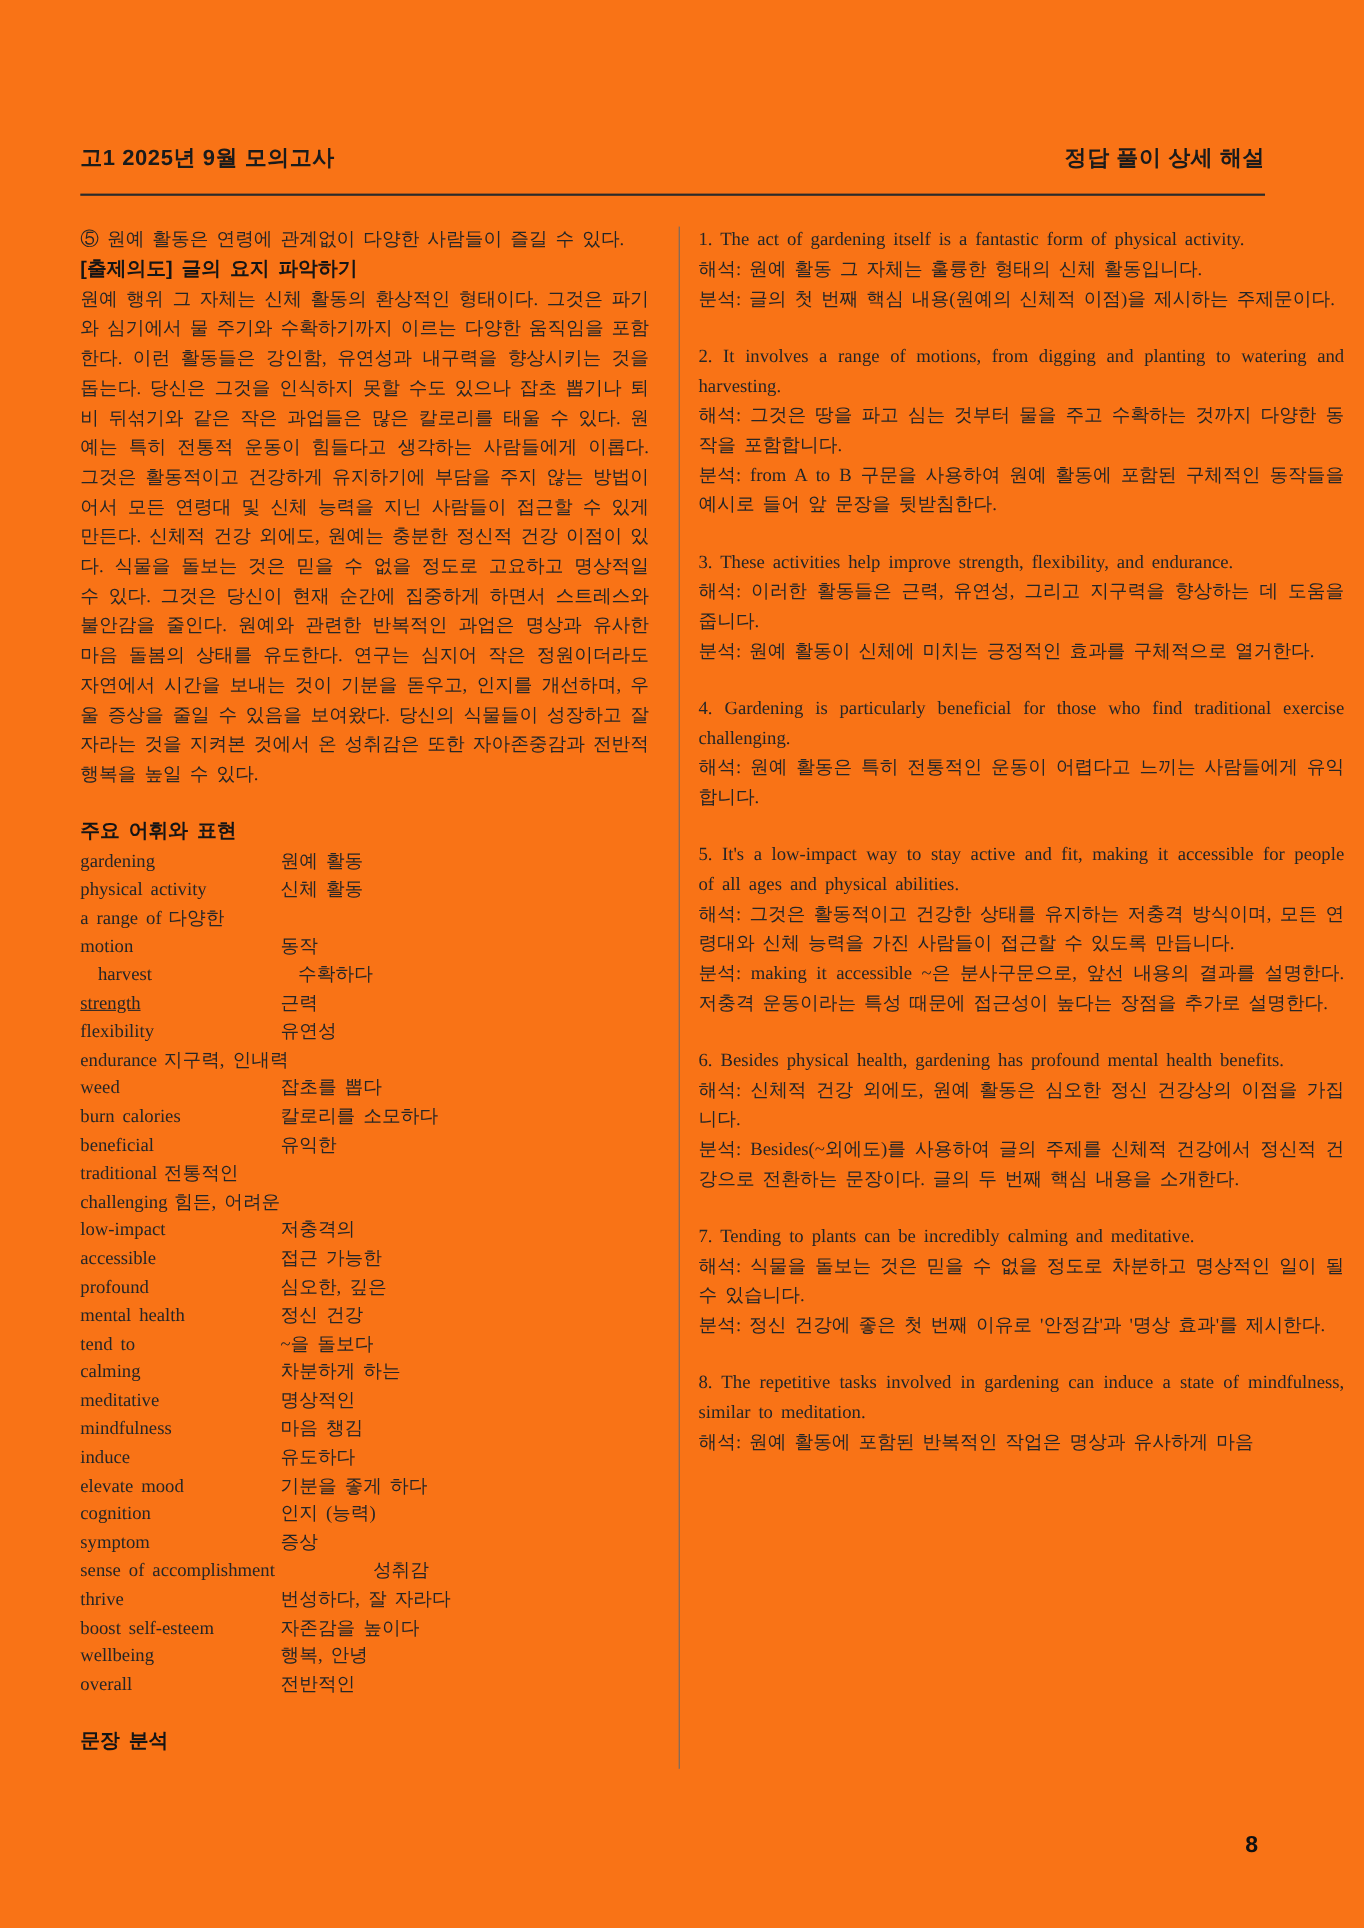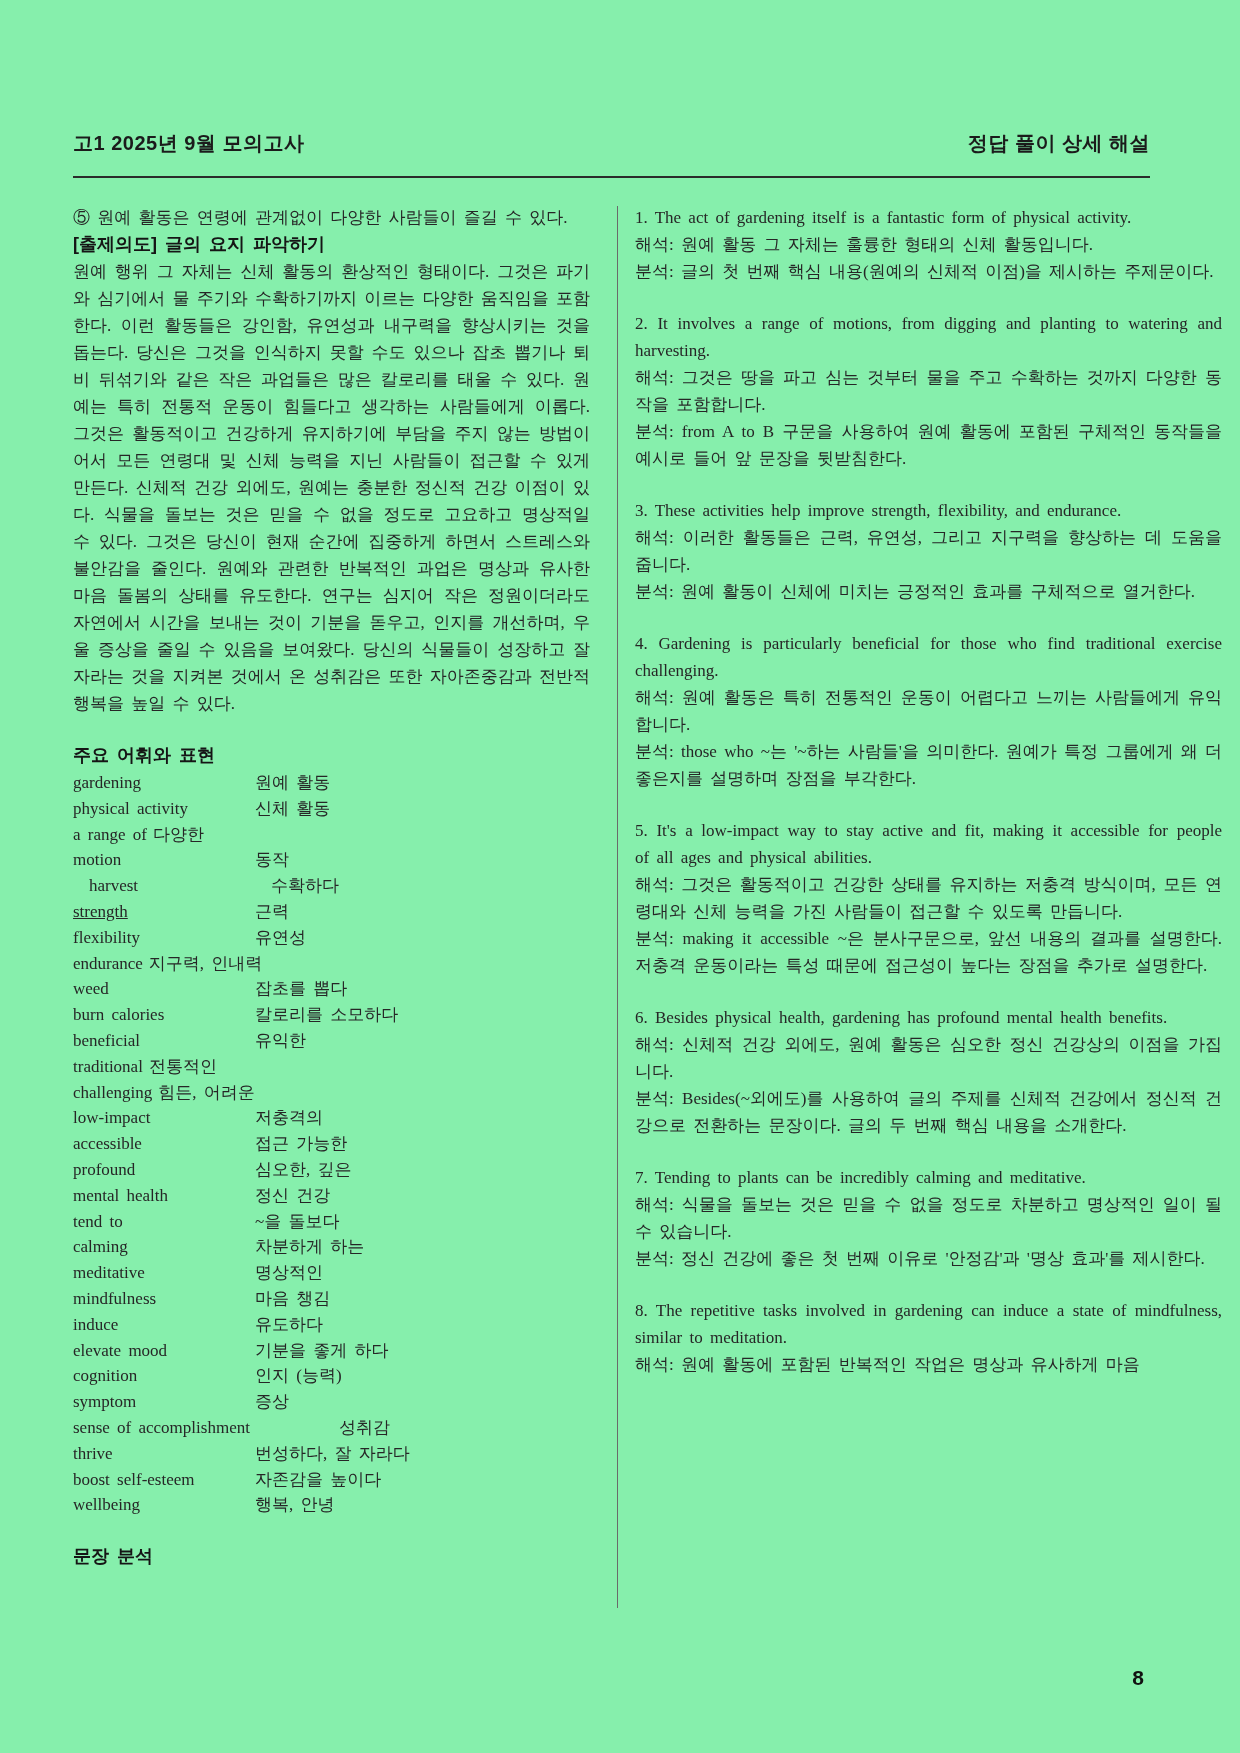--- a/index.html
+++ b/index.html
@@ -1,16 +1,16 @@
 <!DOCTYPE html>
 <html><head>
 <meta charset="utf-8">
 <style>
   html,body{margin:0;padding:0;background:#ffffff;}
-  .page{position:relative;width:1240px;height:1753px;background:#86efac;overflow:hidden;
+  .page{position:relative;width:1240px;height:1753px;background:#f97316;overflow:hidden;
         color:#262626;font-family:"Liberation Serif","DejaVu Serif",serif;}
   .gothic{font-family:"Liberation Sans","DejaVu Sans",sans-serif;font-weight:bold;}
   .header{position:absolute;left:73px;top:130px;width:1077px;display:flex;
           justify-content:space-between;align-items:baseline;}
   .header-title{font-size:20px;letter-spacing:0.5px;color:#1b1b1b;}
   .header-rule{position:absolute;left:73px;top:176px;width:1077px;height:2px;background:#2b2b2b;}
   .columns{position:absolute;left:73px;top:204px;width:1149px;display:flex;align-items:flex-start;}
   .col-left{width:517px;flex:none;}
   .col-divider{position:absolute;left:544px;top:2px;height:1402px;width:1px;background:#6a6a6a;}
   .col-right{width:587px;flex:none;margin-left:45px;}
@@ -160,20 +160,24 @@
             <span class="vocab-ko">번성하다, 잘 자라다</span>
           </div>
           <div class="vocab-row">
             <span class="vocab-en" style="min-width: 182px;">boost self-esteem</span>
             <span class="vocab-ko">자존감을 높이다</span>
           </div>
           <div class="vocab-row">
             <span class="vocab-en" style="min-width: 182px;">wellbeing</span>
             <span class="vocab-ko">행복, 안녕</span>
           </div>
+          <div class="vocab-row">
+            <span class="vocab-en" style="min-width: 182px;">overall</span>
+            <span class="vocab-ko">전반적인</span>
+          </div>
         </div>
 
       <p class="section-heading gothic mt-gap">문장 분석</p>
     </div>
 
     <div class="col-divider"></div>
 
     <div class="col-right body-text">
       <div>
           <div class="analysis-item">
@@ -187,21 +191,20 @@
             <p class="just">분석: from A to B 구문을 사용하여 원예 활동에 포함된 구체적인 동작들을 예시로 들어 앞 문장을 뒷받침한다.</p>
           </div>
           <div class="analysis-item">
             <p class="just">3. These activities help improve strength, flexibility, and endurance.</p>
             <p class="just">해석: 이러한 활동들은 근력, 유연성, 그리고 지구력을 향상하는 데 도움을 줍니다.</p>
             <p class="just">분석: 원예 활동이 신체에 미치는 긍정적인 효과를 구체적으로 열거한다.</p>
           </div>
           <div class="analysis-item">
             <p class="just">4. Gardening is particularly beneficial for those who find traditional exercise challenging.</p>
             <p class="just">해석: 원예 활동은 특히 전통적인 운동이 어렵다고 느끼는 사람들에게 유익합니다.</p>
-            <p class="just">분석: those who ~는 '~하는 사람들'을 의미한다. 원예가 특정 그룹에게 왜 더 좋은지를 설명하며 장점을 부각한다.</p>
           </div>
           <div class="analysis-item">
             <p class="just">5. It's a low-impact way to stay active and fit, making it accessible for people of all ages and physical abilities.</p>
             <p class="just">해석: 그것은 활동적이고 건강한 상태를 유지하는 저충격 방식이며, 모든 연령대와 신체 능력을 가진 사람들이 접근할 수 있도록 만듭니다.</p>
             <p class="just">분석: making it accessible ~은 분사구문으로, 앞선 내용의 결과를 설명한다. 저충격 운동이라는 특성 때문에 접근성이 높다는 장점을 추가로 설명한다.</p>
           </div>
           <div class="analysis-item">
             <p class="just">6. Besides physical health, gardening has profound mental health benefits.</p>
             <p class="just">해석: 신체적 건강 외에도, 원예 활동은 심오한 정신 건강상의 이점을 가집니다.</p>
             <p class="just">분석: Besides(~외에도)를 사용하여 글의 주제를 신체적 건강에서 정신적 건강으로 전환하는 문장이다. 글의 두 번째 핵심 내용을 소개한다.</p>

